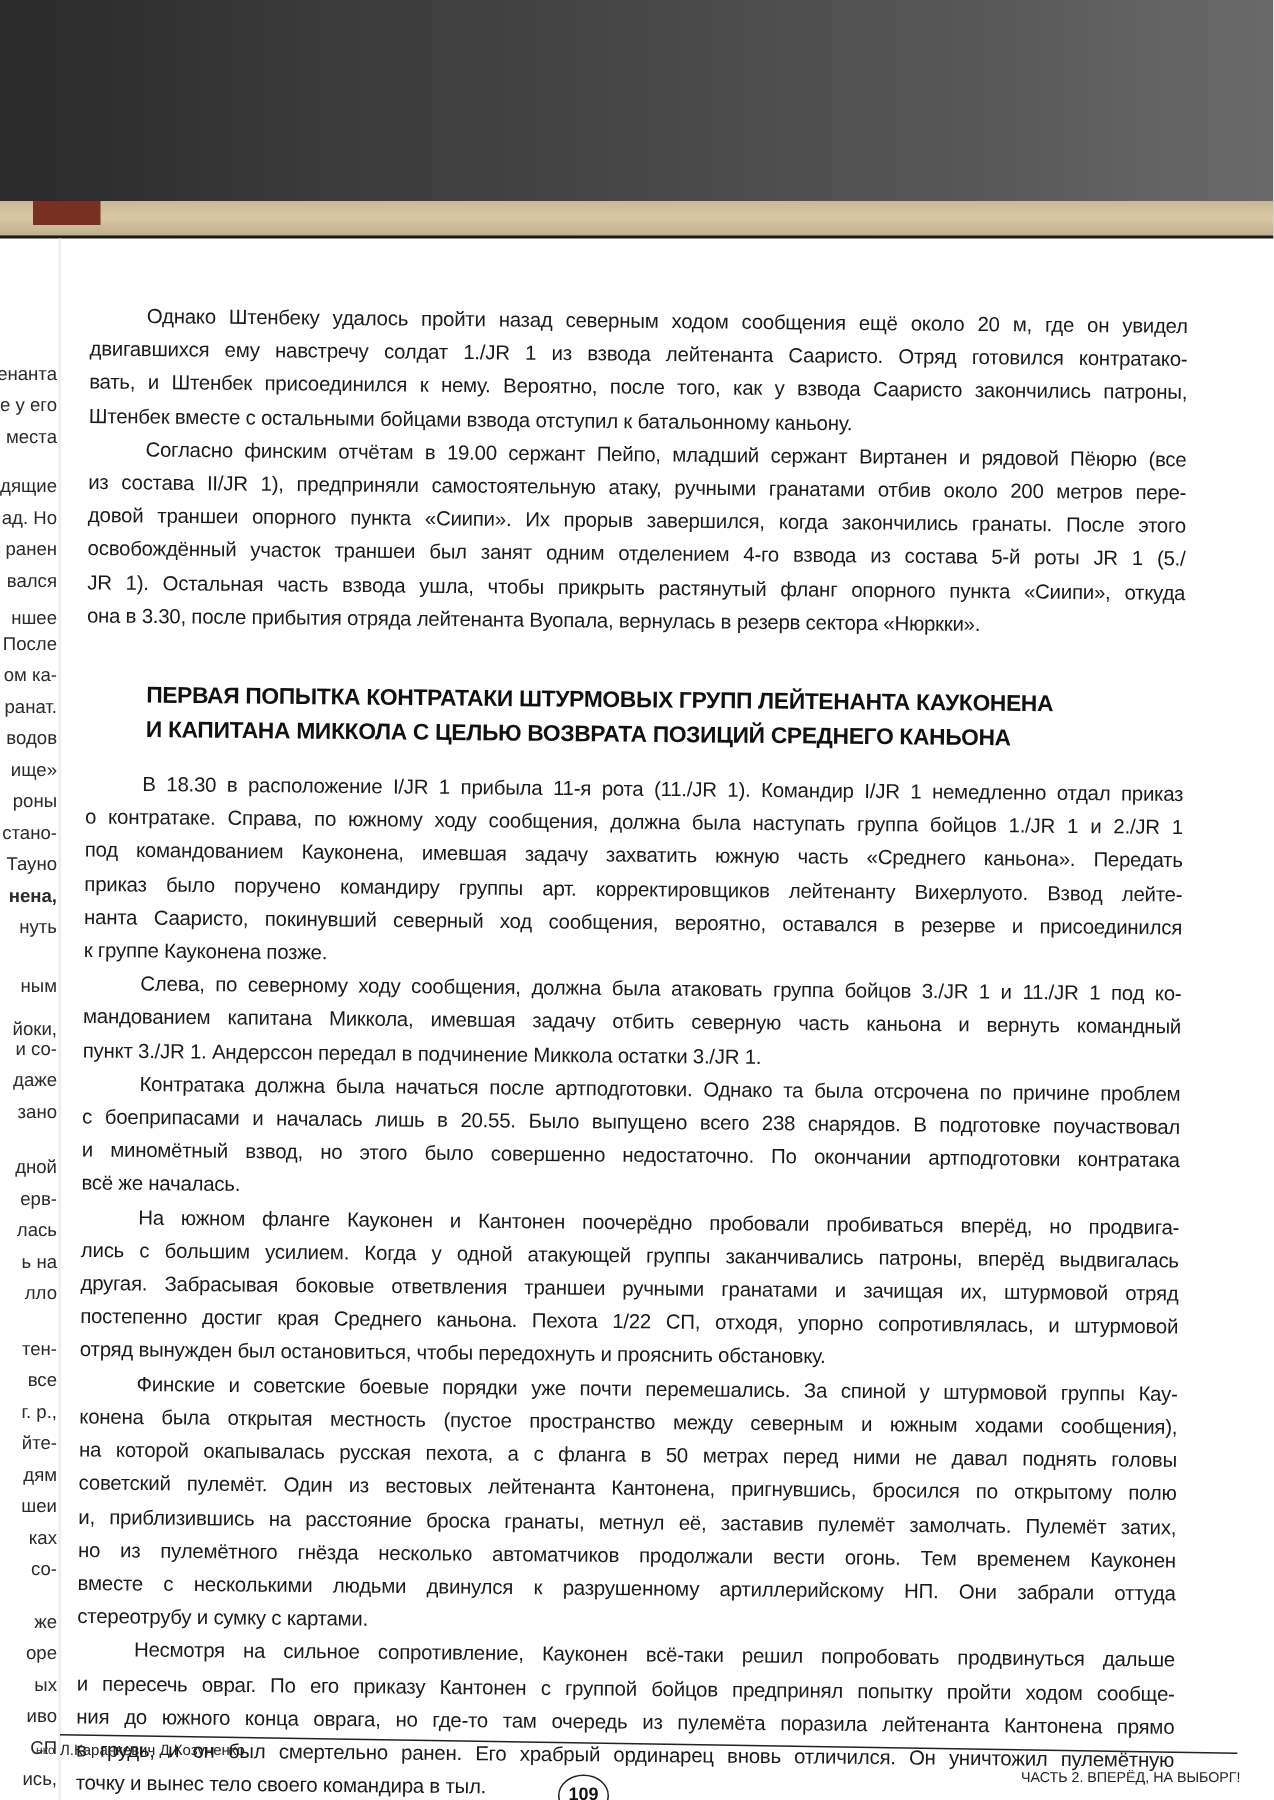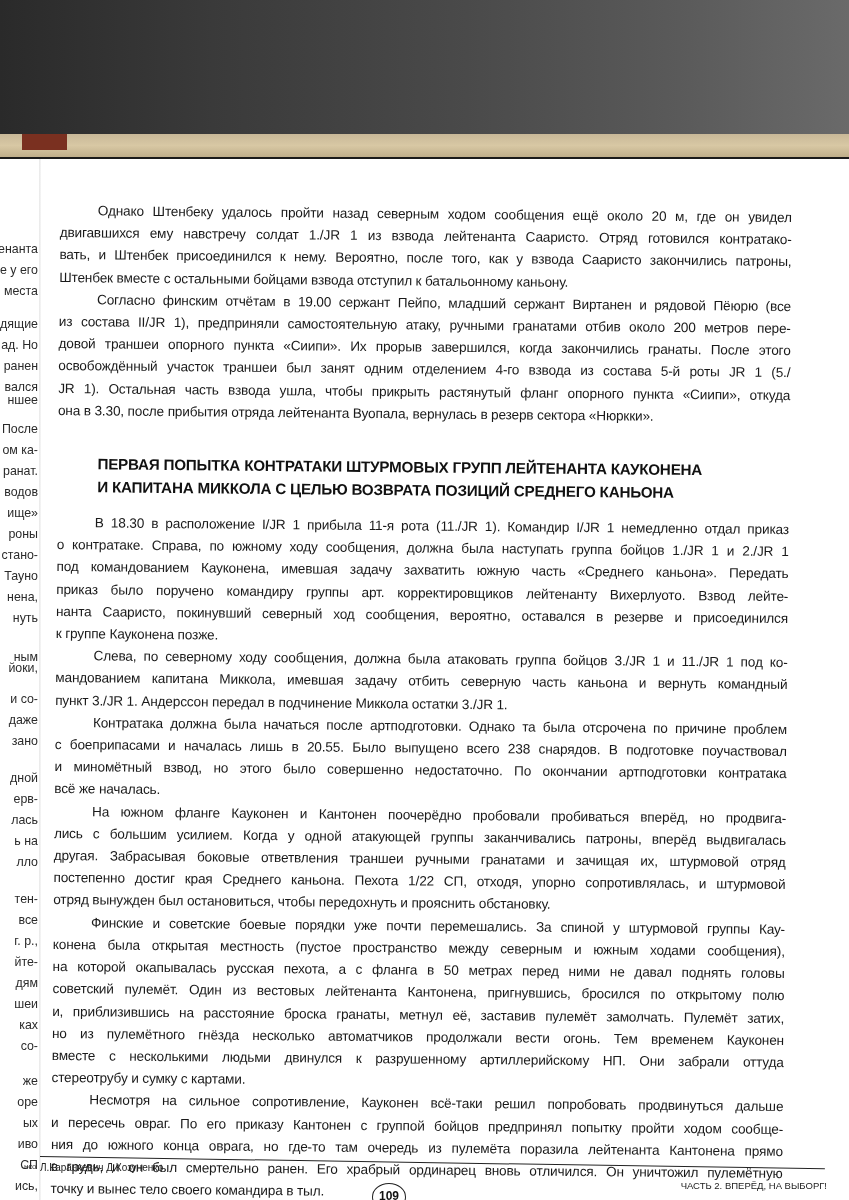--- a/index.html
+++ b/index.html
@@ -73,33 +73,33 @@
 <div class="page-line"></div>
 
 <div class="left-strip" id="leftStrip">
     <div class="left-frag" style="top: 37px;">енанта</div>
     <div class="left-frag" style="top: 58px;">е у его</div>
     <div class="left-frag" style="top: 79px;">места</div>
     <div class="left-frag" style="top: 112px;">дящие</div>
     <div class="left-frag" style="top: 133px; text-align: center;">ад. Но</div>
     <div class="left-frag" style="top: 154px; text-align: center;">ранен</div>
     <div class="left-frag" style="top: 175px;">вался</div>
-    <div class="left-frag" style="top: 188px;">ншее</div>
+    <div class="left-frag" style="top: 200px;">ншее</div>
     <div class="left-frag" style="top: 217px;">После</div>
     <div class="left-frag" style="top: 238px;">ом ка-</div>
     <div class="left-frag" style="top: 259px;">ранат.</div>
     <div class="left-frag" style="top: 280px;">водов</div>
     <div class="left-frag" style="top: 301px;">ище»</div>
     <div class="left-frag" style="top: 322px;">роны</div>
     <div class="left-frag" style="top: 343px;">стано-</div>
     <div class="left-frag" style="top: 364px;">Тауно</div>
-    <div class="left-frag" style="top: 385px;">нена,</div>
+    <div class="left-frag" style="top: 385px; font-weight: bold;">нена,</div>
     <div class="left-frag" style="top: 406px;">нуть</div>
     <div class="left-frag" style="top: 445px;">ным</div>
-    <div class="left-frag" style="top: 456px;">йоки,</div>
+    <div class="left-frag" style="top: 474px;">йоки,</div>
     <div class="left-frag" style="top: 487px;">и со-</div>
     <div class="left-frag" style="top: 508px;">даже</div>
     <div class="left-frag" style="top: 529px;">зано</div>
     <div class="left-frag" style="top: 566px;">дной</div>
     <div class="left-frag" style="top: 587px;">ерв-</div>
     <div class="left-frag" style="top: 608px;">лась</div>
     <div class="left-frag" style="top: 629px;">ь на</div>
     <div class="left-frag" style="top: 650px;">лло</div>
     <div class="left-frag" style="top: 687px;">тен-</div>
     <div class="left-frag" style="top: 708px;">все</div>

